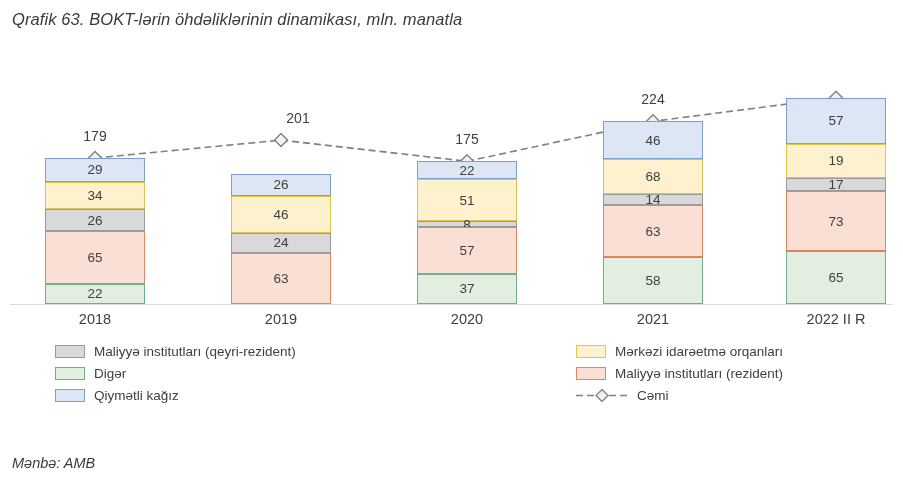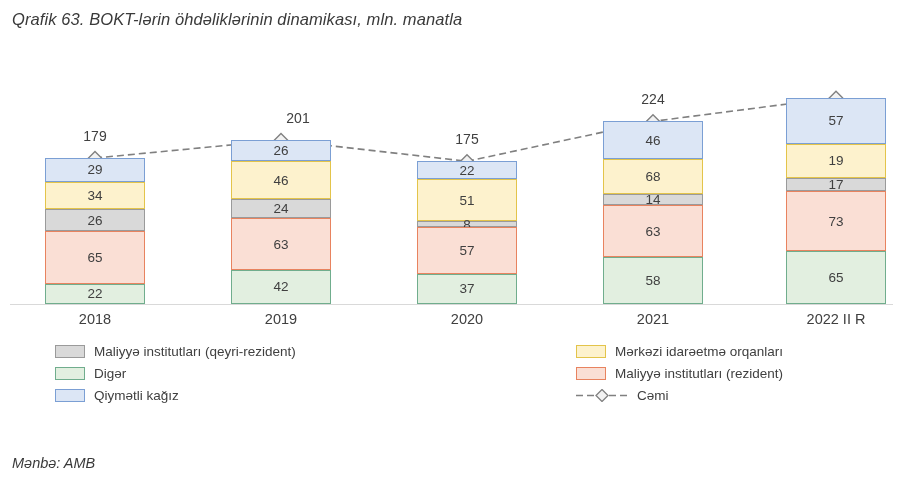--- a/index.html
+++ b/index.html
@@ -136,21 +136,20 @@
       <div class="seg" style="height: 21.2px; background: rgb(217, 217, 217); border-color: rgb(154, 154, 154);">26</div>
       <div class="seg" style="height: 53px; background: rgb(250, 223, 213); border-color: rgb(232, 131, 95);">65</div>
       <div class="seg" style="height: 20.3846px; background: rgb(226, 239, 224); border-color: rgb(112, 173, 141);">22</div>
     </div>
     <div class="total-lbl" style="left: 95px; top: 73.0462px;">179</div>
     <div class="col" style="left: 281px; width: 100px; margin-left: -50px;">
       <div class="seg" style="height: 21.2px; background: rgb(220, 230, 245); border-color: rgb(123, 159, 212);">26</div>
       <div class="seg" style="height: 37.5077px; background: rgb(253, 242, 205); border-color: rgb(227, 196, 74);">46</div>
       <div class="seg" style="height: 19.5692px; background: rgb(217, 217, 217); border-color: rgb(154, 154, 154);">24</div>
       <div class="seg" style="height: 51.3692px; background: rgb(250, 223, 213); border-color: rgb(232, 131, 95);">63</div>
-      <div class="seg" style="height: 34.2462px; background: rgb(226, 239, 224); border-color: rgb(112, 173, 141);">42</div>
     </div>
     <div class="total-lbl" style="left: 298px; top: 55.1077px;">201</div>
     <div class="col" style="left: 467px; width: 100px; margin-left: -50px;">
       <div class="seg" style="height: 17.9385px; background: rgb(220, 230, 245); border-color: rgb(123, 159, 212);">22</div>
       <div class="seg" style="height: 41.5846px; background: rgb(253, 242, 205); border-color: rgb(227, 196, 74);">51</div>
       <div class="seg" style="height: 6.52308px; background: rgb(217, 217, 217); border-color: rgb(154, 154, 154);">8</div>
       <div class="seg" style="height: 46.4769px; background: rgb(250, 223, 213); border-color: rgb(232, 131, 95);">57</div>
       <div class="seg" style="height: 30.1692px; background: rgb(226, 239, 224); border-color: rgb(112, 173, 141);">37</div>
     </div>
     <div class="total-lbl" style="left: 467px; top: 76.3077px;">175</div>

